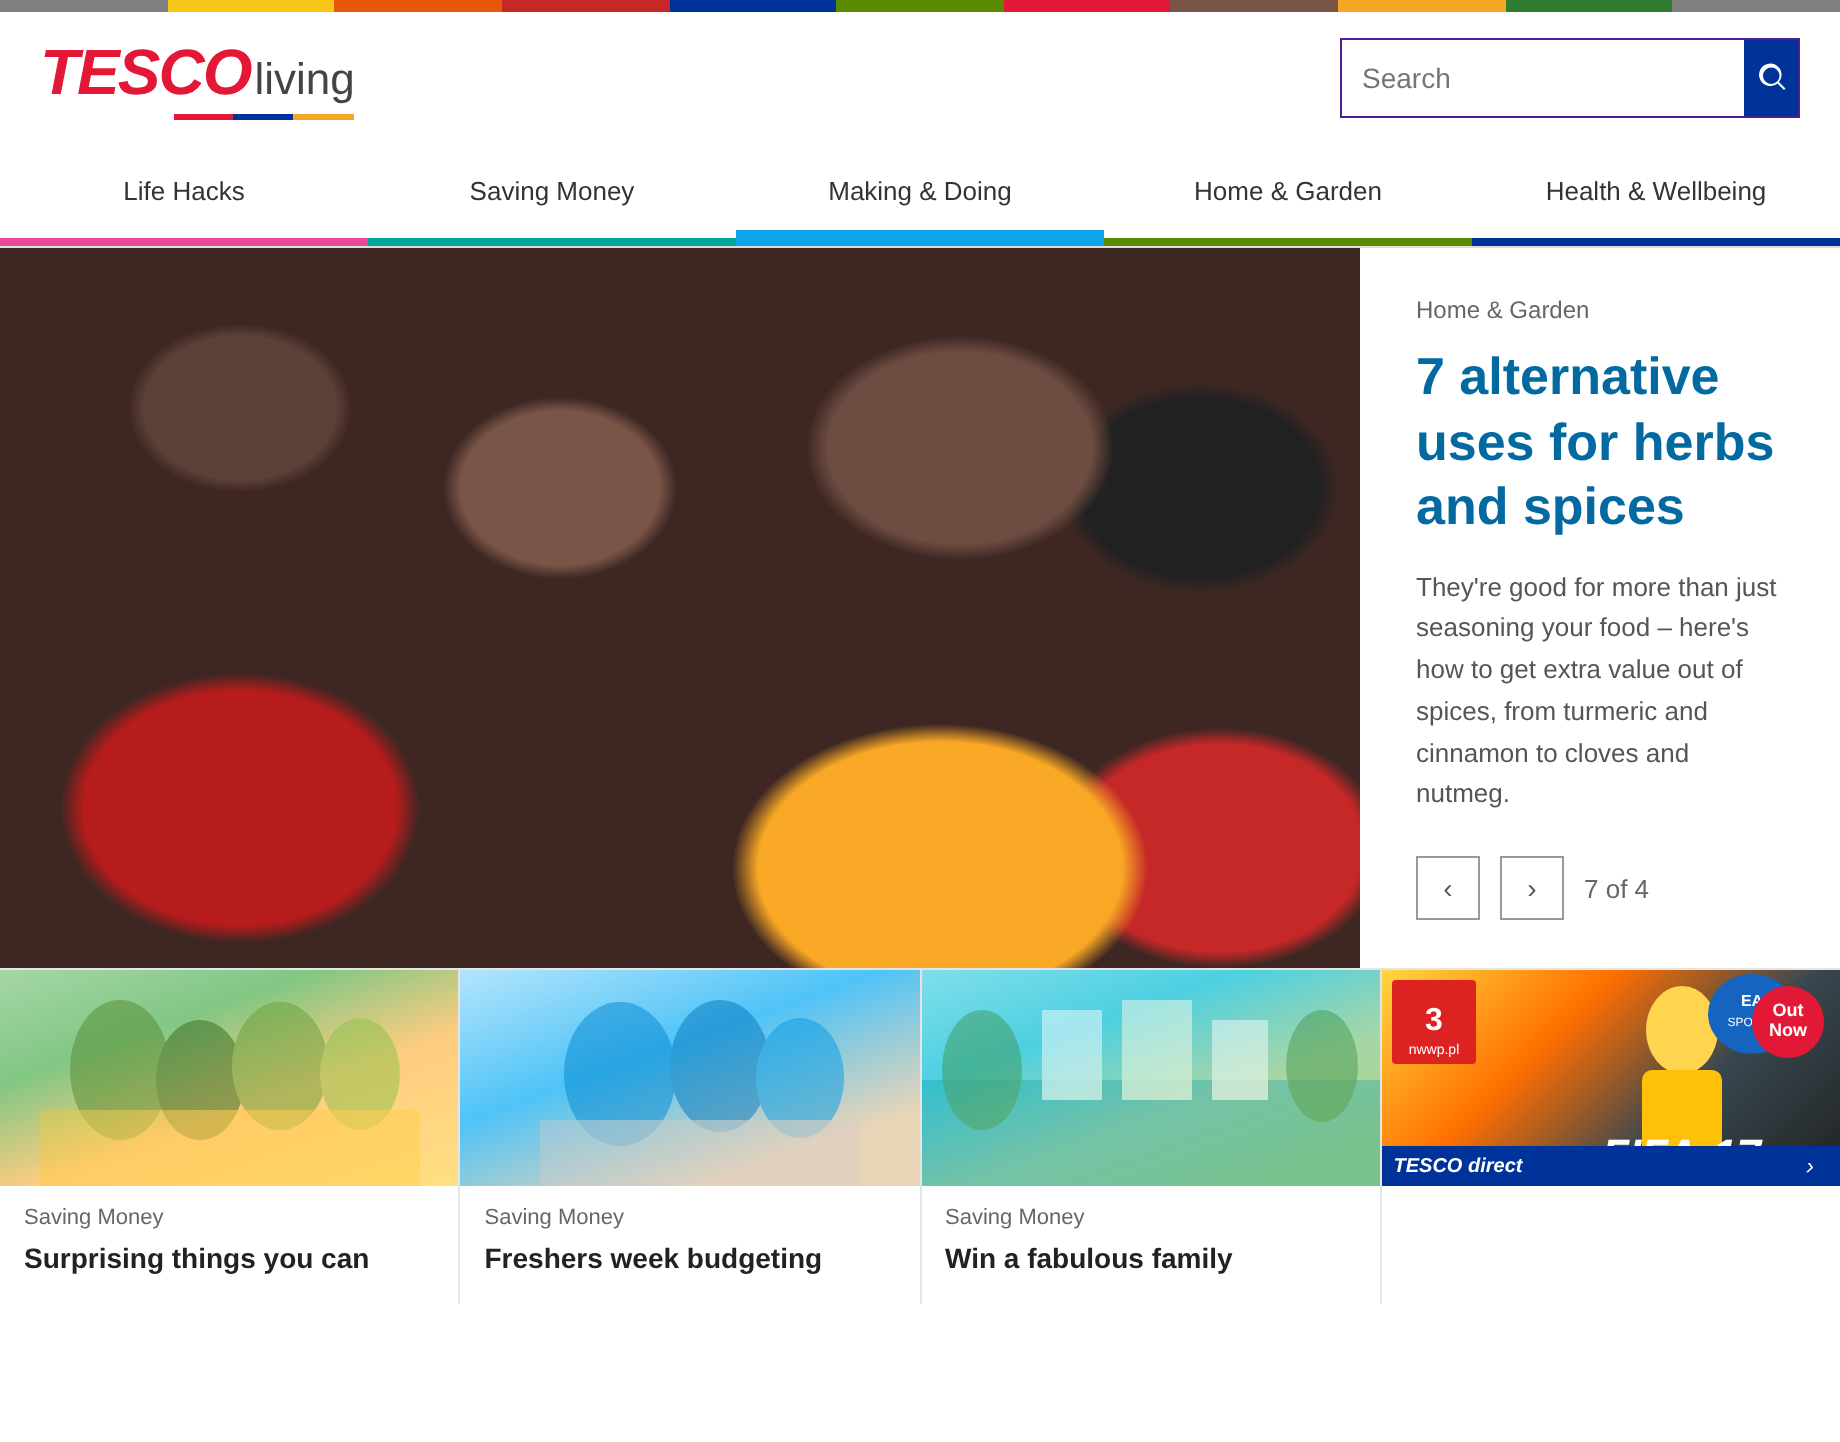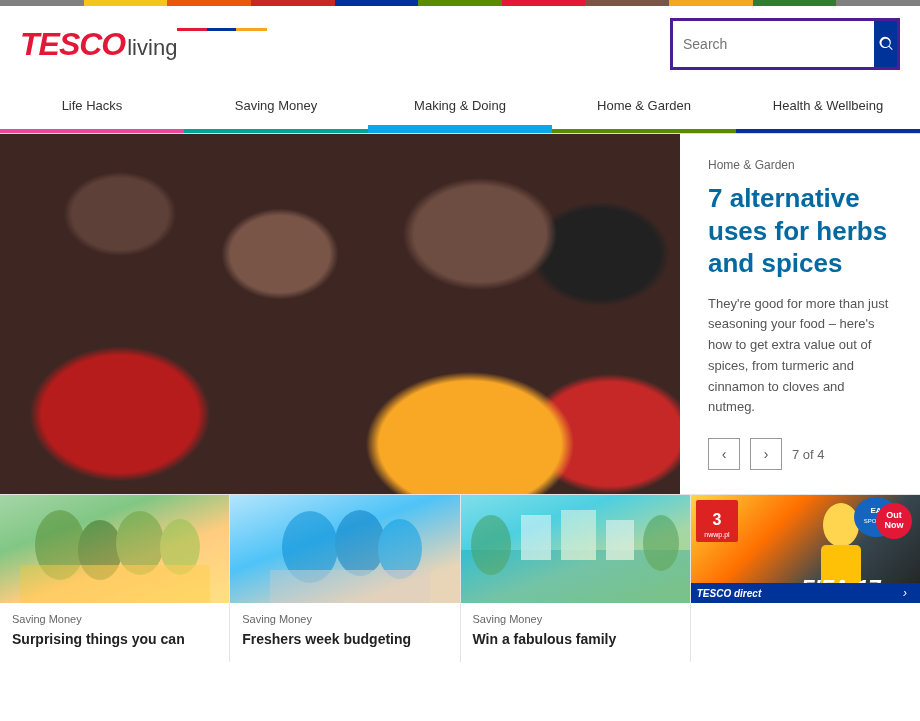--- a/index.html
+++ b/index.html
@@ -40,26 +40,27 @@
       font-weight: 300;
     }
     .logo-underline {
       width: 90px;
       height: 3px;
       margin-top: 2px;
       background: linear-gradient(to right, #e31837 33%, #003399 33%, #003399 66%, #f5a623 66%);
     }
     .logo-wrap {
       display: flex;
-      flex-direction: row;
+      flex-direction: column;
+      align-items: flex-end;
     }
     .search-bar {
       display: flex;
-      border: 3px solid #4c1d95;
-      height: 52px;
+      border: 1px solid #4c1d95;
+      height: 40px;
       width: 230px;
     }
     .search-input {
       flex: 1;
       border: none;
       outline: none;
       padding: 0 10px;
       font-size: 14px;
       color: #999;
     }

